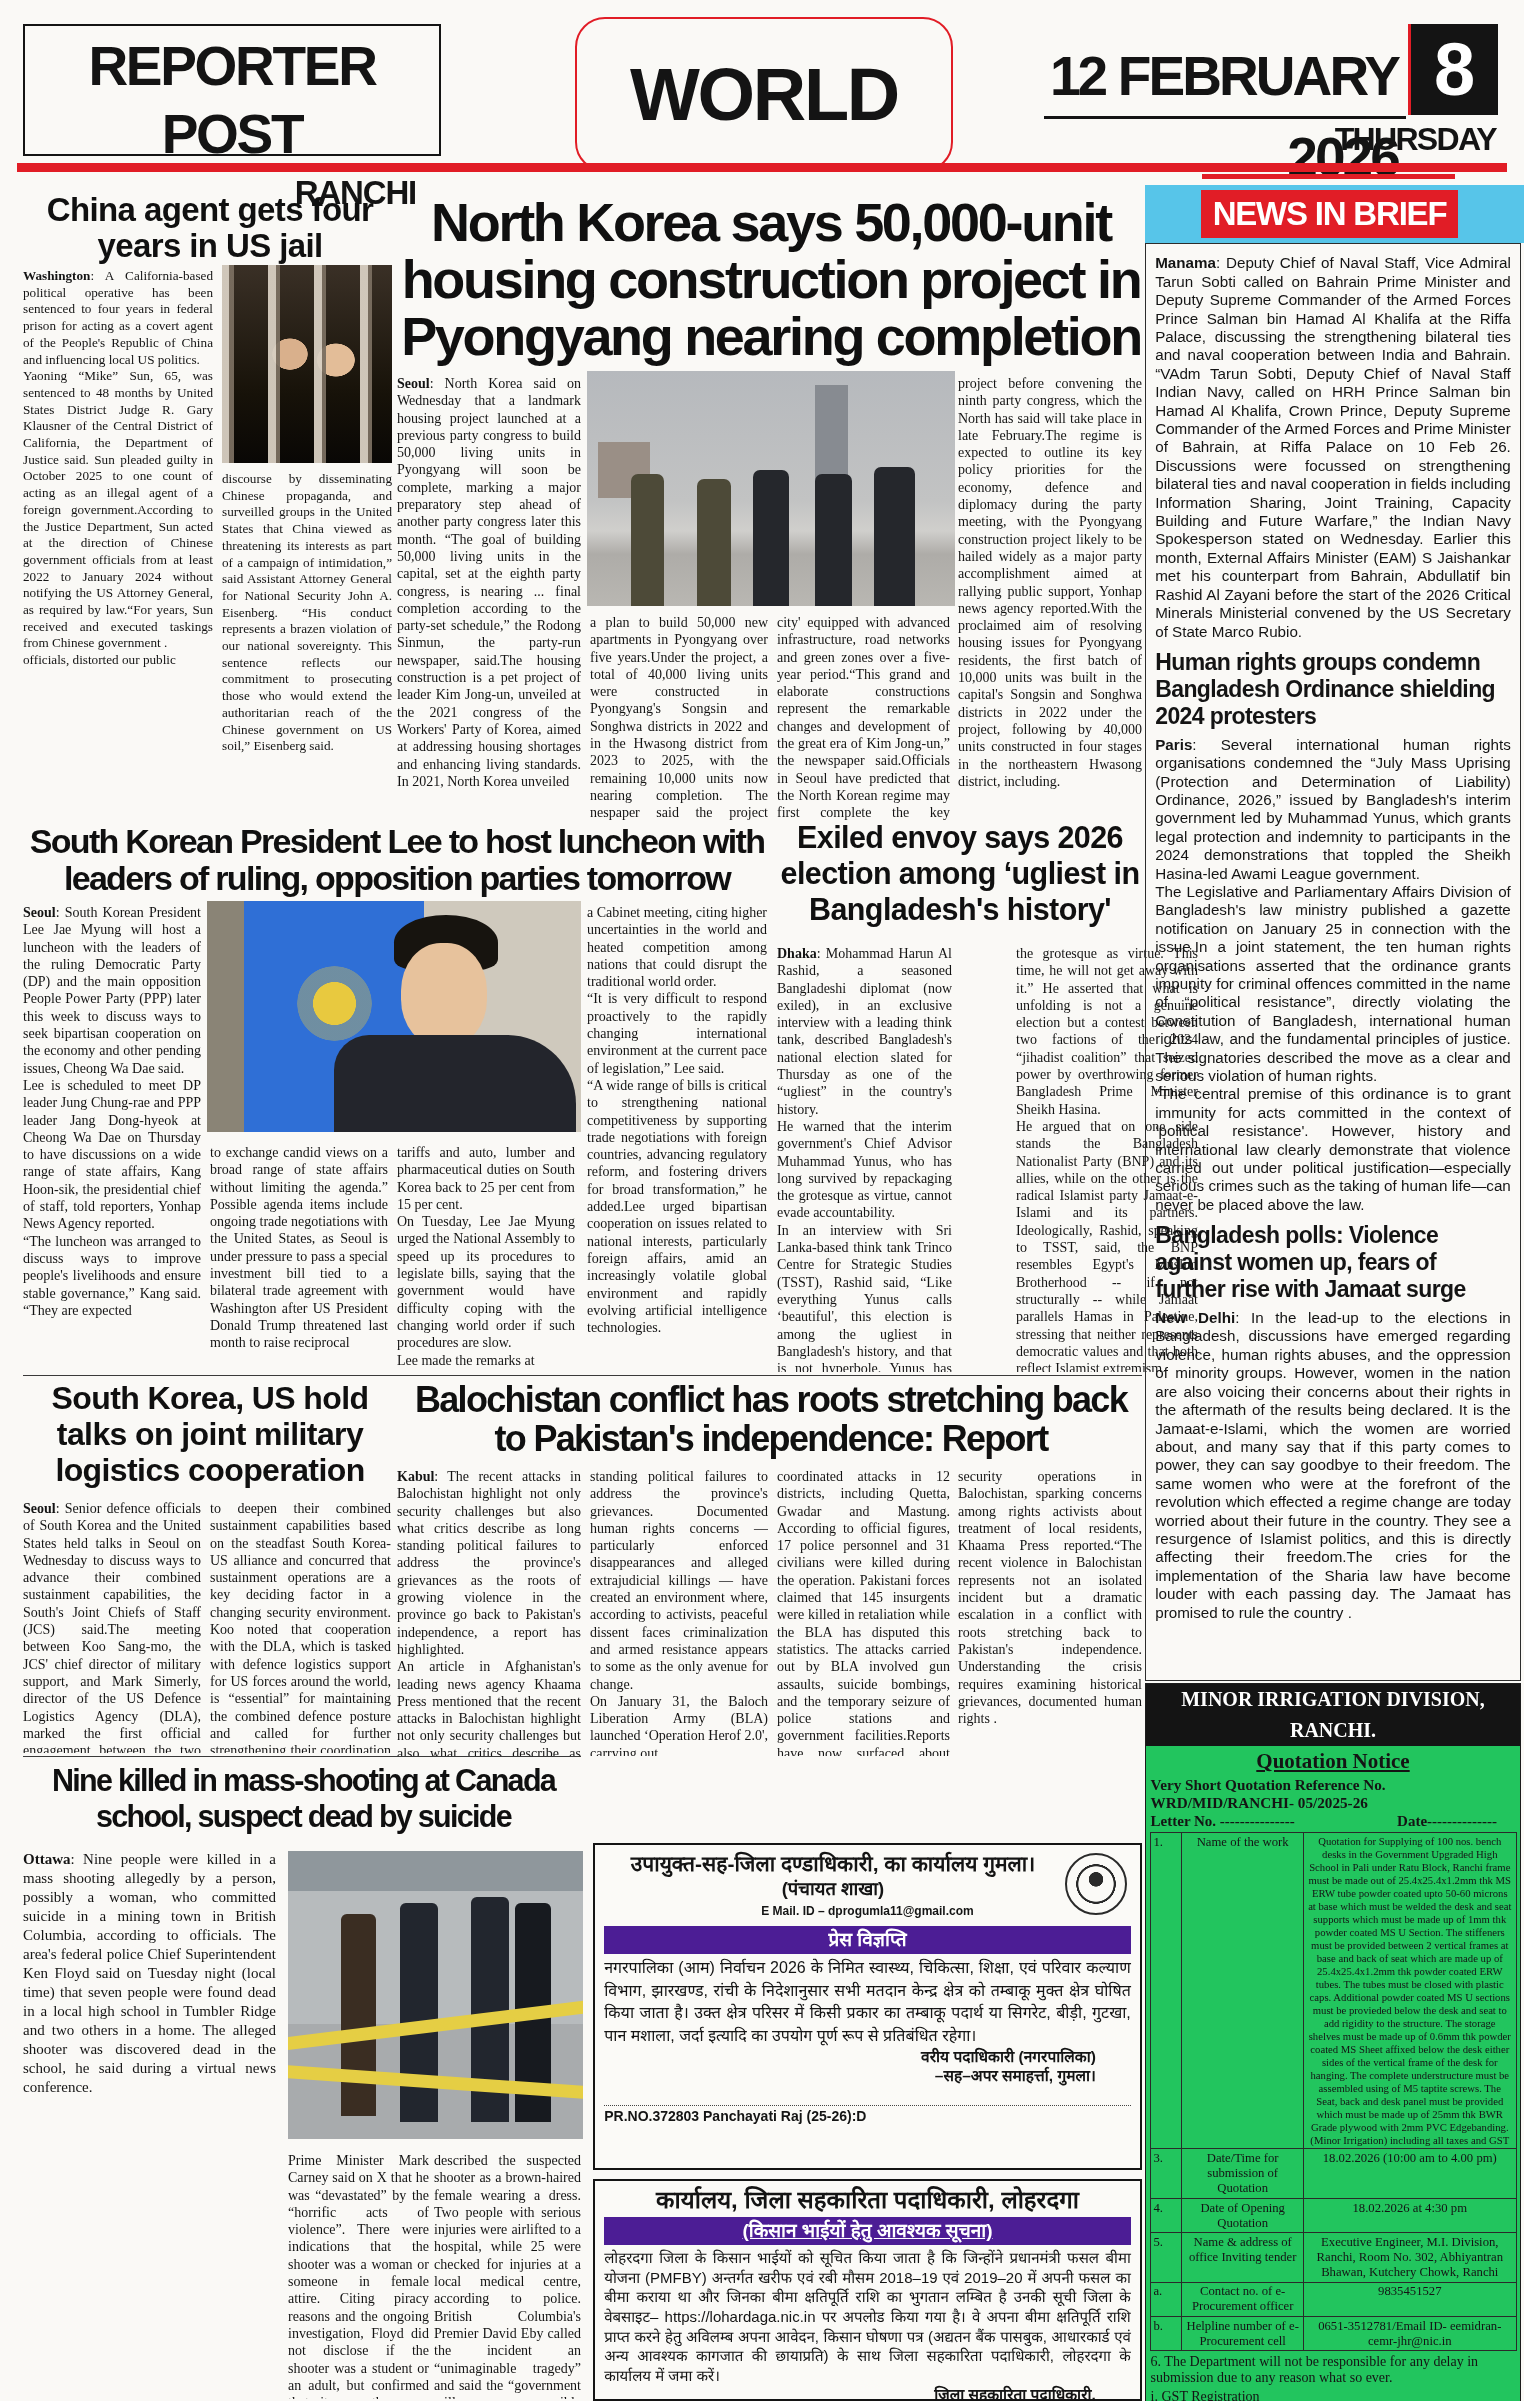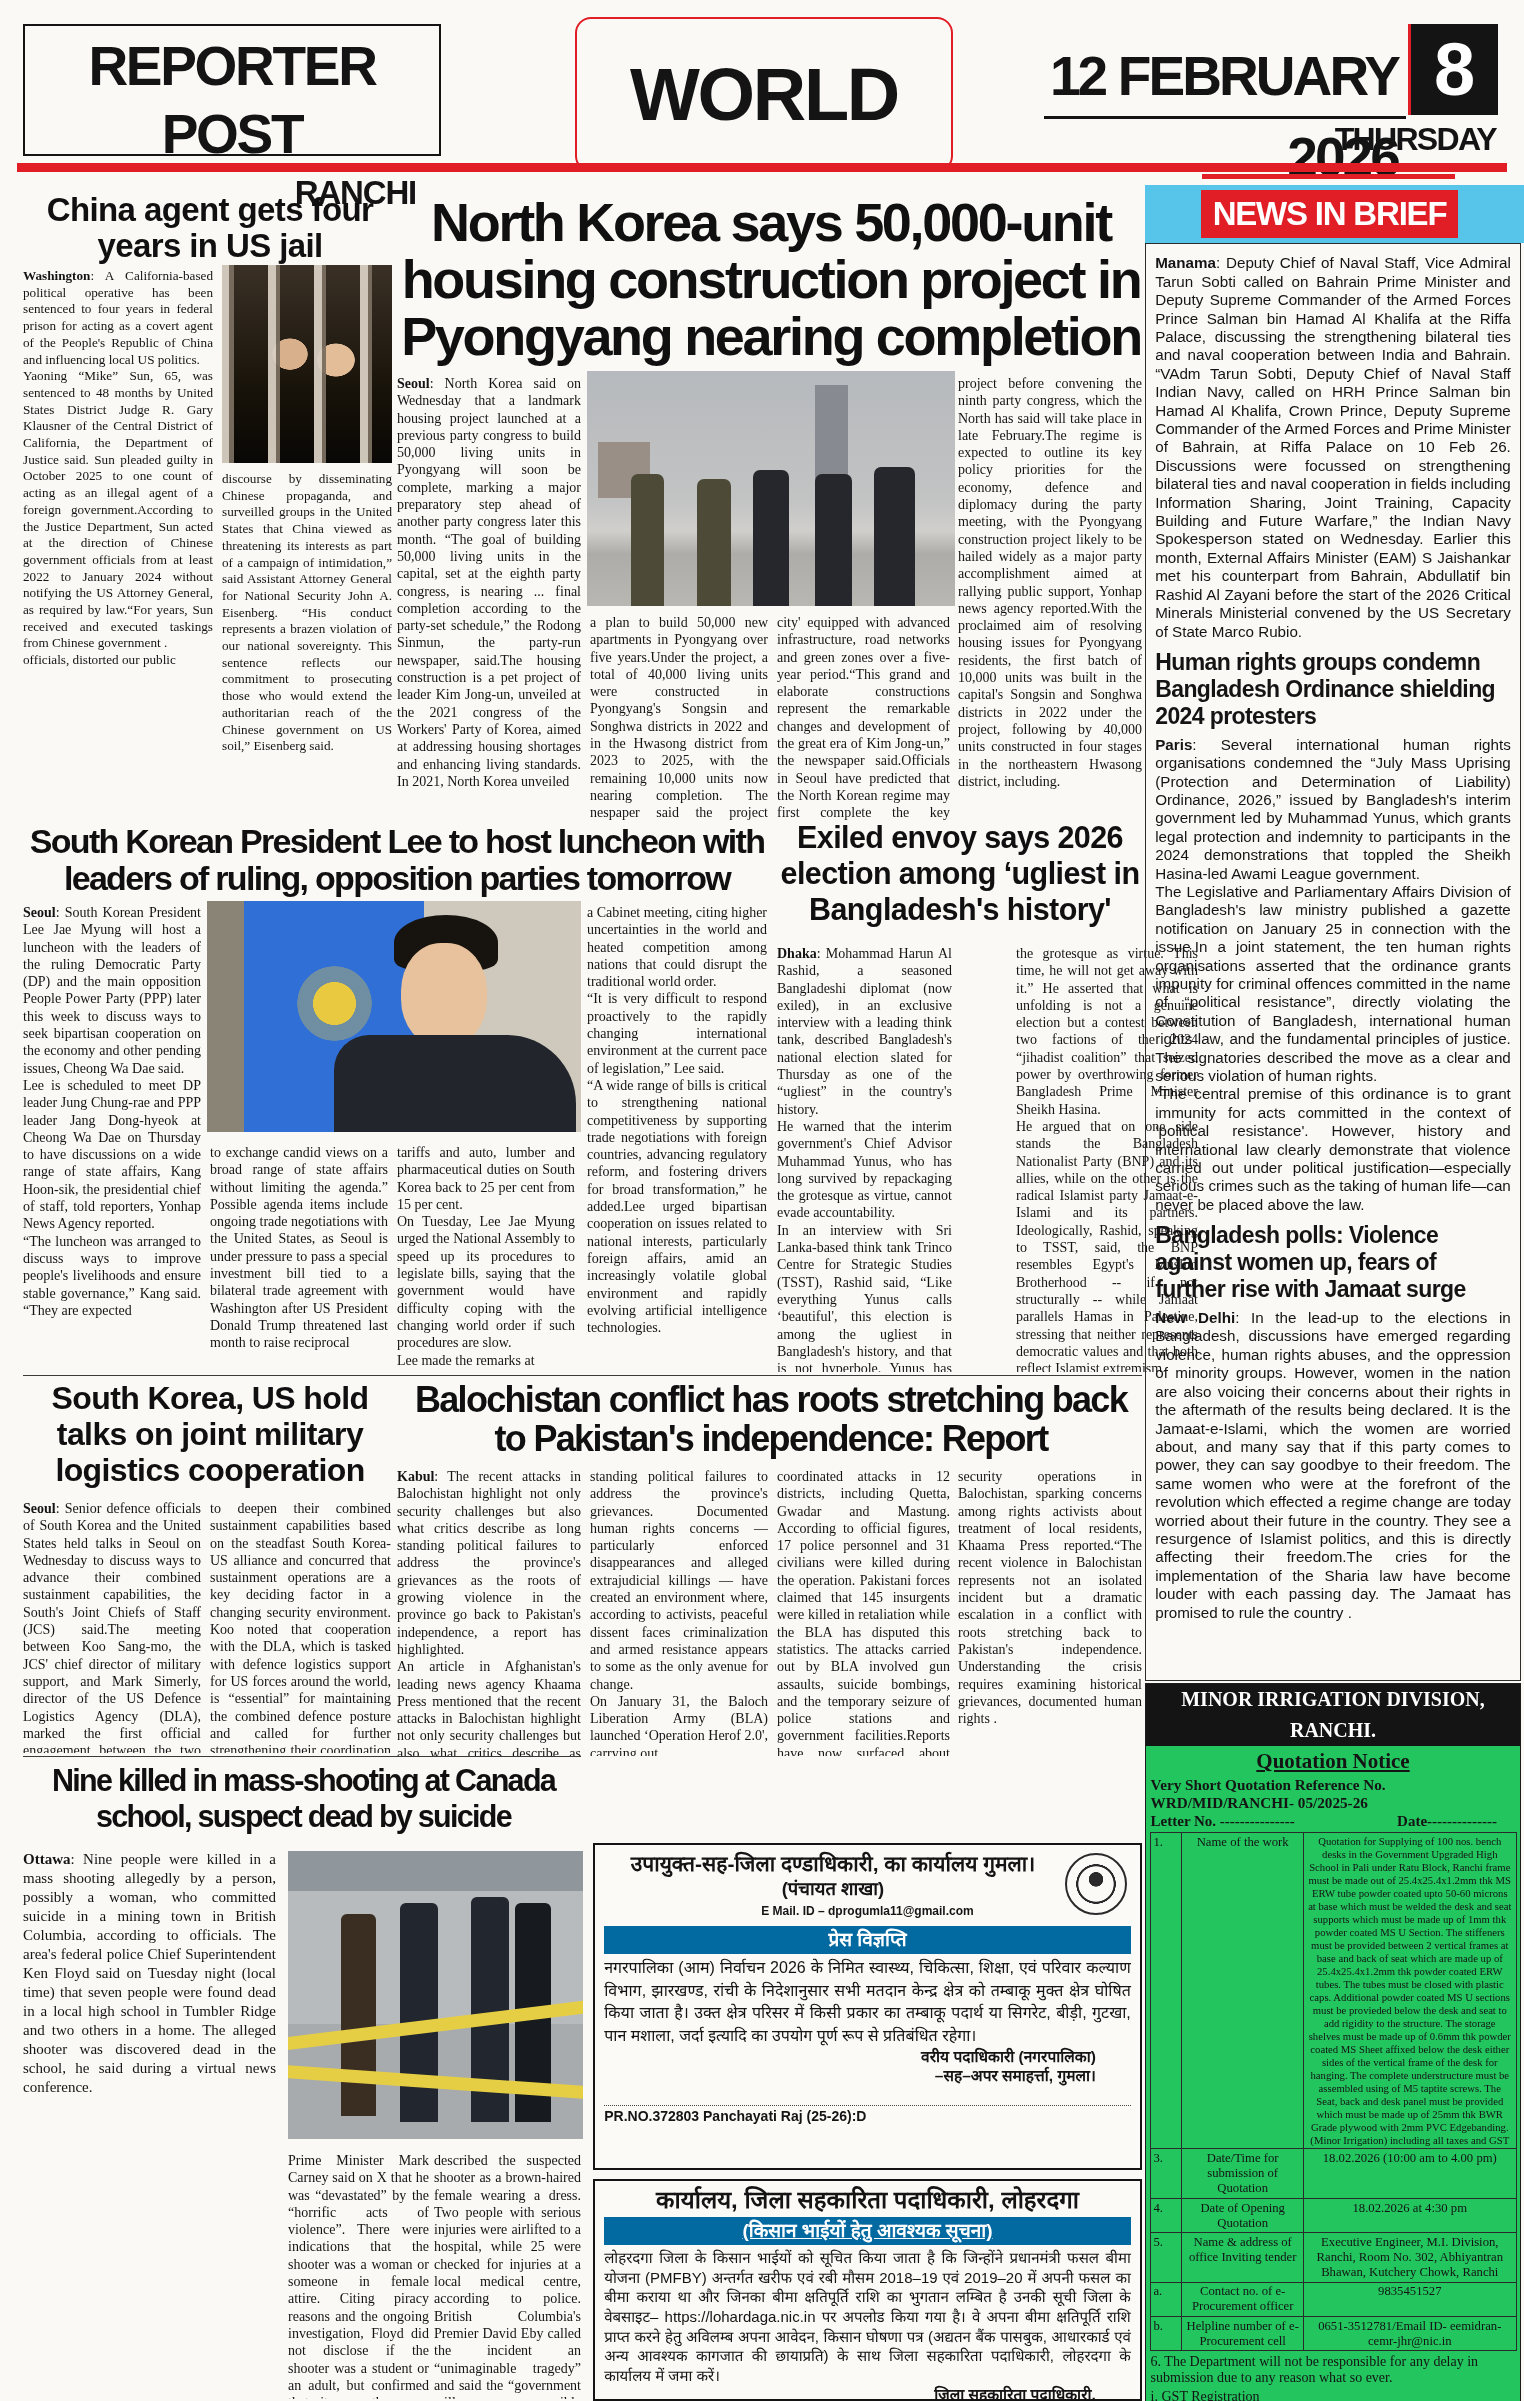--- a/index.html
+++ b/index.html
@@ -5,21 +5,21 @@
   html,body{margin:0;padding:0;background:#e7e5e0;}
   .page{position:relative;width:1525px;height:2401px;background:#faf9f6;color:#141414;
         font-family:"Liberation Serif",serif;overflow:hidden;}
   .abs{position:absolute;}
   
   .mast-box{left:23px;top:24px;width:414px;height:128px;border:2.9px solid #141414;text-align:center;}
   .paper-name{font-family:"Liberation Sans",sans-serif;font-weight:700;letter-spacing:-2.3px;
               font-size:55px;line-height:68px;border-bottom:2.3px solid #141414;margin:5.8px 8px 0 8px;}
   .paper-city{font-family:"Liberation Sans",sans-serif;font-weight:700;letter-spacing:-1.2px;
               font-size:33px;line-height:45px;text-align:right;padding-right:23px;}
-  .world-box{left:575px;top:17.3px;width:374px;height:151px;border:2.9px solid #e11d26;border-radius:16px;
+  .world-box{left:575px;top:17.3px;width:374px;height:151px;border:2.9px solid #e11d26;border-radius:30px;
              display:flex;align-items:center;justify-content:center;}
   .world-label{font-family:"Liberation Sans",sans-serif;font-weight:700;letter-spacing:-2.3px;font-size:74px;}
   .edition-date{left:978px;top:36px;width:420px;text-align:right;font-family:"Liberation Sans",sans-serif;
                 font-weight:700;letter-spacing:-2.9px;font-size:55px;line-height:81px;}
   .pageno-box{left:1408px;top:24px;width:87px;height:91px;background:#141414;border-left:3.5px solid #e11d26;
               display:flex;align-items:center;justify-content:center;}
   .pageno{color:#fff;font-family:"Liberation Sans",sans-serif;font-weight:700;font-size:74px;}
   .mast-hline{left:1044px;top:116px;width:362px;height:2.9px;background:#141414;}
   .day-label{left:1151px;top:121px;width:345px;text-align:right;font-family:"Liberation Sans",sans-serif;
              font-weight:700;letter-spacing:-1.7px;font-size:32px;}
@@ -90,21 +90,21 @@
   .ntable td.val-big{text-align:center;font-size:10.7px;line-height:13px;}
   .notice-note{font-size:14px;line-height:16.7px;padding:2.3px 4.6px 0 4.6px;}
   
   .ad{position:absolute;border:2.3px solid #141414;box-sizing:border-box;background:#fbfaf7;
       font-family:"Liberation Sans","DejaVu Sans",sans-serif;padding:5.8px 9.2px;}
   .ad1{left:593px;top:1843px;width:549px;height:327px;}
   .ad2{left:593px;top:2179px;width:549px;height:222px;}
   .ad-office{font-weight:700;font-size:21px;line-height:26.5px;text-align:center;}
   .ad-branch{font-weight:700;font-size:18.4px;line-height:23px;text-align:center;}
   .ad-email{font-weight:700;font-size:12px;line-height:22px;text-align:center;}
-  .ad-bar{background:#0369a1;color:#fff;font-weight:700;font-size:19px;line-height:28px;text-align:center;margin:3.5px 0;}
+  .ad-bar{background:#4c1d95;color:#fff;font-weight:700;font-size:19px;line-height:28px;text-align:center;margin:3.5px 0;}
   .ad-bar u{text-decoration:underline;}
   .ad-body{font-size:16px;line-height:22.4px;text-align:justify;}
   .ad-body-sm{font-size:15px;line-height:19.6px;text-align:justify;}
   .ad-sign{font-weight:700;font-size:15.5px;line-height:19px;text-align:right;padding-right:35px;}
   .ad-pr{font-weight:700;font-size:14px;border-top:1.2px dotted #444;margin-top:20px;padding-top:2.3px;}
   .emblem{position:absolute;right:12.7px;top:8px;width:62px;height:62px;border-radius:50%;
           border:2.9px solid #2a2a2a;box-sizing:border-box;
           background:radial-gradient(circle at 50% 42%,#2a2a2a 0 7px,rgba(0,0,0,0) 7.5px),
                      radial-gradient(circle at 50% 50%,rgba(0,0,0,0) 0 17.3px,#2a2a2a 18px 19.6px,rgba(0,0,0,0) 20px);}
 </style>

